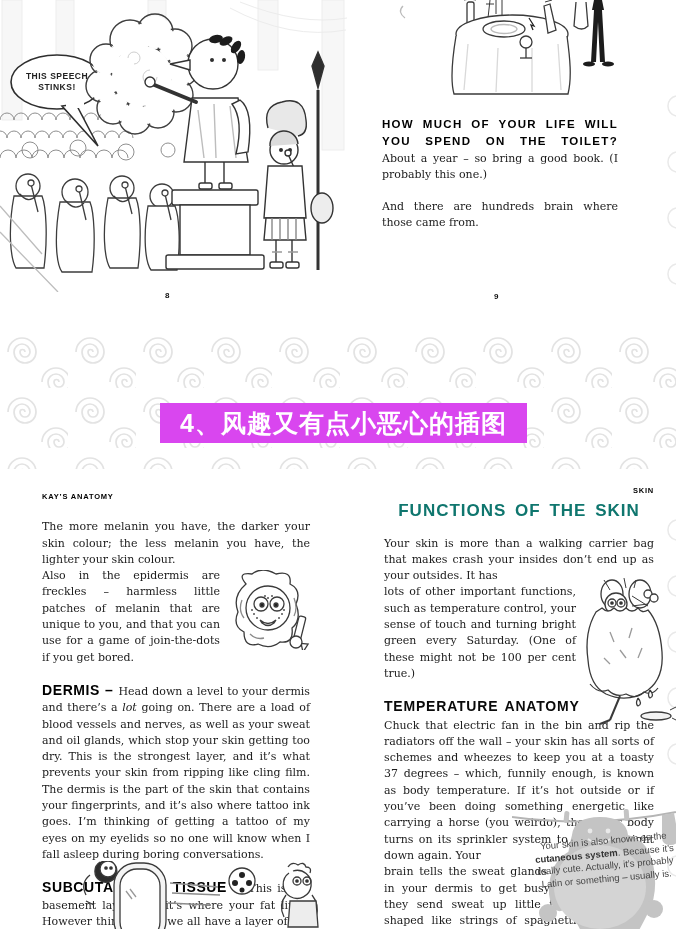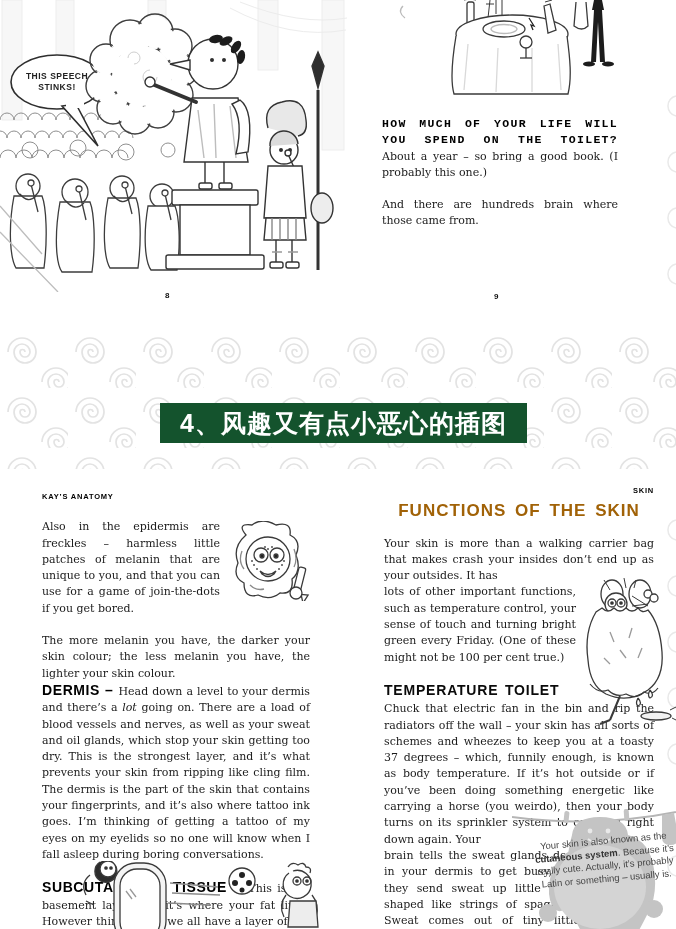--- a/index.html
+++ b/index.html
@@ -7,47 +7,47 @@
           font-family:"DejaVu Serif",serif;color:#1e1e1e;}
   svg text{font-family:"Liberation Sans",sans-serif;}
 
   
   .spread-top{position:absolute;left:0;top:0;width:676px;height:328px;background:#fff;}
   .orator-art{position:absolute;left:0;top:0;}
   .dinner-art{position:absolute;left:398px;top:0;}
   .rt-text{position:absolute;left:382px;top:116px;width:236px;font-size:11px;line-height:16.3px;
            text-align:justify;color:#1b1b1b;}
   .rt-text p{margin:0 0 16px 0;}
-  .lead-head{font-family:Liberation Mono, monospace;font-weight:bold;font-size:11.5px;
+  .lead-head{font-family:Liberation Sans, sans-serif;font-weight:bold;font-size:11.5px;
              letter-spacing:1.3px;word-spacing:4px;color:#000;}
   .pagenum{position:absolute;font-family:"Liberation Sans",sans-serif;font-weight:bold;
            font-size:8px;color:#111;}
   .pn8{left:165px;top:291px;}
   .pn9{left:494px;top:292px;}
 
   
   .band{position:absolute;left:0;top:328px;width:676px;height:145px;}
-  .banner{position:absolute;left:160px;top:403px;width:367px;height:40px;background:#14532d;
+  .banner{position:absolute;left:160px;top:403px;width:367px;height:40px;background:#d946ef;
           display:flex;align-items:center;justify-content:center;color:#fff;
           font-family:"Liberation Sans",sans-serif;font-weight:bold;font-size:25px;letter-spacing:1px;}
   .edge-strip{position:absolute;right:0;top:0;height:929px;width:22px;pointer-events:none;}
 
   
   .spread-bottom{position:absolute;left:0;top:473px;width:628px;height:456px;background:#fff;}
   .col{position:absolute;font-size:11px;line-height:16.3px;text-align:justify;color:#1b1b1b;}
   .col p{margin:0 0 16px 0;}
   .col-left{left:42px;top:16px;width:268px;height:440px;}
   .col-right{left:384px;top:10px;width:270px;height:446px;}
   .runhead{font-family:"Liberation Sans",sans-serif;font-weight:bold;font-size:7.5px;
            letter-spacing:.8px;color:#000;margin:0 0 14px 0;text-align:left;}
   .runhead.right{text-align:right;margin-bottom:4px;}
   .shead{font-family:"Liberation Sans",sans-serif;font-weight:bold;font-size:14px;
          letter-spacing:.6px;color:#000;}
   .big-title{font-family:"Liberation Sans",sans-serif;font-weight:bold;font-size:17px;
-             letter-spacing:1px;word-spacing:3px;color:#a16207;text-align:center;margin:0 0 16px 0;}
+             letter-spacing:1px;word-spacing:3px;color:#0f766e;text-align:center;margin:0 0 16px 0;}
   .mid-title{font-family:"Liberation Sans",sans-serif;font-weight:bold;font-size:14px;
              letter-spacing:.8px;word-spacing:2px;color:#0a0a0a;text-align:left;margin:0 0 3px 0;}
   .fl-girl{float:right;width:88px;height:80px;margin:2px -4px 2px 6px;}
   .fl-bag{float:right;width:72px;height:76px;margin:0 0 0 6px;position:relative;}
   .fl-bag svg{position:absolute;left:-6px;top:-6px;}
   .fl-spacer{float:right;width:74px;height:122px;}
   .shinpad-art{position:absolute;left:8px;top:372px;}
   .skinline-art{position:absolute;left:128px;top:308px;}
   .skin-note{position:absolute;left:148px;top:352px;width:146px;transform:rotate(-5deg);
              font-family:"Liberation Sans",sans-serif;font-size:9.5px;line-height:12.5px;
@@ -264,20 +264,21 @@
       <path d="M22,744 a10,10 0 0 0 -8,10 a10,10 0 0 0 8,10"></path>
       <path d="M22,856 a10,10 0 0 0 -8,10 a10,10 0 0 0 8,10"></path>
     </g>
   </svg>
 
   <div class="spread-bottom">
 
     <div class="col col-left">
       <div class="runhead">KAY’S ANATOMY</div>
 
+      <p style="margin-bottom:0;">The more melanin you have, the darker your skin colour; the less melanin you have, the lighter your skin colour.</p>
       <p>
         <span class="fl-girl">
           <svg width="88" height="80" viewBox="0 0 88 80">
             <g stroke="#3a3a3a" fill="#fff" stroke-width="1.3">
               <path d="M20,14 Q10,2 26,4 Q36,-4 50,4 Q66,0 64,14 Q76,20 70,34 Q76,50 66,58 Q68,74 54,72 Q44,80 32,74 Q18,78 18,62 Q6,56 12,42 Q6,26 20,14 Z"></path>
               <path d="M16,30 q-4,10 2,18 M68,28 q4,10 0,18 M24,64 q6,6 14,4" stroke="#8a8a8a" fill="none"></path>
               <circle cx="42" cy="38" r="22"></circle>
               <circle cx="35" cy="34" r="7"></circle>
                 <circle cx="51" cy="34" r="7"></circle>
               <circle cx="36" cy="35" r="2" fill="#222"></circle>
@@ -295,21 +296,20 @@
                   <circle cx="39" cy="26" r="1"></circle>
               </g>
               <rect x="70" y="46" width="7" height="26" rx="2" transform="rotate(14 73 59)"></rect>
               <path d="M74,74 l4,8 l3,-9 Z" transform="rotate(14 77 78)"></path>
               <circle cx="70" cy="72" r="6"></circle>
             </g>
           </svg>
         </span>
         <span>Also in the epidermis are freckles – harmless little patches of melanin that are unique to you, and that you can use for a game of join-the-dots if you get bored.</span>
       </p>
-      <p style="margin-bottom:0;">The more melanin you have, the darker your skin colour; the less melanin you have, the lighter your skin colour.</p>
 
       <p><span class="shead">DERMIS – </span><span>Head down a level to your dermis and there’s a </span><i>lot</i><span> going on. There are a load of blood vessels and nerves, as well as your sweat and oil glands, which stop your skin getting too dry. This is the strongest layer, and it’s what prevents your skin from ripping like cling film. The dermis is the part of the skin that contains your fingerprints, and it’s also where tattoo ink goes. I’m thinking of getting a tattoo of my eyes on my eyelids so no one will know when I fall asleep during boring conversations.</span></p>
 
       <p><span class="shead">SUBCUTANEOUS TISSUE – </span><span>This is the basement layer, and it’s where your fat lives. However thin we are, we all have a layer of fat, and it’s very good that we do, because it keeps us warm and protects us from bumps and falls. It’s like a massive shin pad that covers our whole body.</span></p>
 
       <svg class="shinpad-art" width="278" height="68" viewBox="0 0 278 68">
         <g stroke="#3a3a3a" fill="#fff" stroke-width="1.3">
           <path d="M52,0 a11,11 0 1 1 -2,1" fill="#2c2c2c"></path>
           <circle cx="58" cy="8" r="8" fill="#fff"></circle>
           <circle cx="56" cy="7" r="1.2" fill="#222"></circle>
@@ -362,24 +362,24 @@
               <path d="M20,34 q-12,20 -8,48 q2,26 18,34 q22,10 42,-4 q16,-12 14,-38 q-2,-28 -14,-42 q-6,4 -10,-2 q-6,6 -12,0 q-6,6 -12,0 q-6,6 -12,0 Z" fill="#fff"></path>
               <path d="M14,106 q8,10 18,6 q8,8 18,4 q10,6 18,-2 q8,4 14,-4" stroke-width="1.2" fill="none"></path>
               <path d="M34,54 l4,10 M56,50 l-3,10 M44,72 l6,8 M66,70 l-4,10 M28,80 l6,6" stroke="#9a9a9a"></path>
               <path d="M44,118 L34,142 M34,142 l-10,4" stroke-width="2" fill="none"></path>
               <path d="M62,120 q-3,6 0,8 q5,-2 0,-8 M74,112 q-3,6 0,8 q5,-2 0,-8" fill="#fff"></path>
               <ellipse cx="80" cy="138" rx="15" ry="4" fill="#f2f2f2"></ellipse>
               <path d="M94,132 l6,-3 M96,140 l4,2" stroke-width="1"></path>
             </g>
           </svg>
         </span>
-        <span>lots of other important functions, such as temperature control, your sense of touch and turning bright green every Friday. (One of these might not be 100 per cent true.)</span>
+        <span>lots of other important functions, such as temperature control, your sense of touch and turning bright green every Saturday. (One of these might not be 100 per cent true.)</span>
       </p>
 
-      <h3 class="mid-title">TEMPERATURE TOILET</h3>
+      <h3 class="mid-title">TEMPERATURE ANATOMY</h3>
 
       <p style="margin-bottom:0;">Chuck that electric fan in the bin and rip the radiators off the wall – your skin has all sorts of schemes and wheezes to keep you at a toasty 37 degrees – which, funnily enough, is known as body temperature. If it’s hot outside or if you’ve been doing something energetic like carrying a horse (you weirdo), then your body turns on its sprinkler system to cool you right down again. Your</p>
       <p>
         <span class="fl-spacer"></span>
         <span>brain tells the sweat glands deep in your dermis to get busy, and they send sweat up little tubes shaped like strings of spaghetti. Sweat comes out of tiny little holes called pores. They’re too small to see, so you’ll have to trust me on</span>
       </p>
 
       <svg class="skinline-art" width="178" height="148" viewBox="0 0 178 148">
         <path d="M0,26 Q90,38 178,18" stroke="#b5b5b5" stroke-width="2" fill="none"></path>
         <g fill="#c4c4c4" stroke="none">

